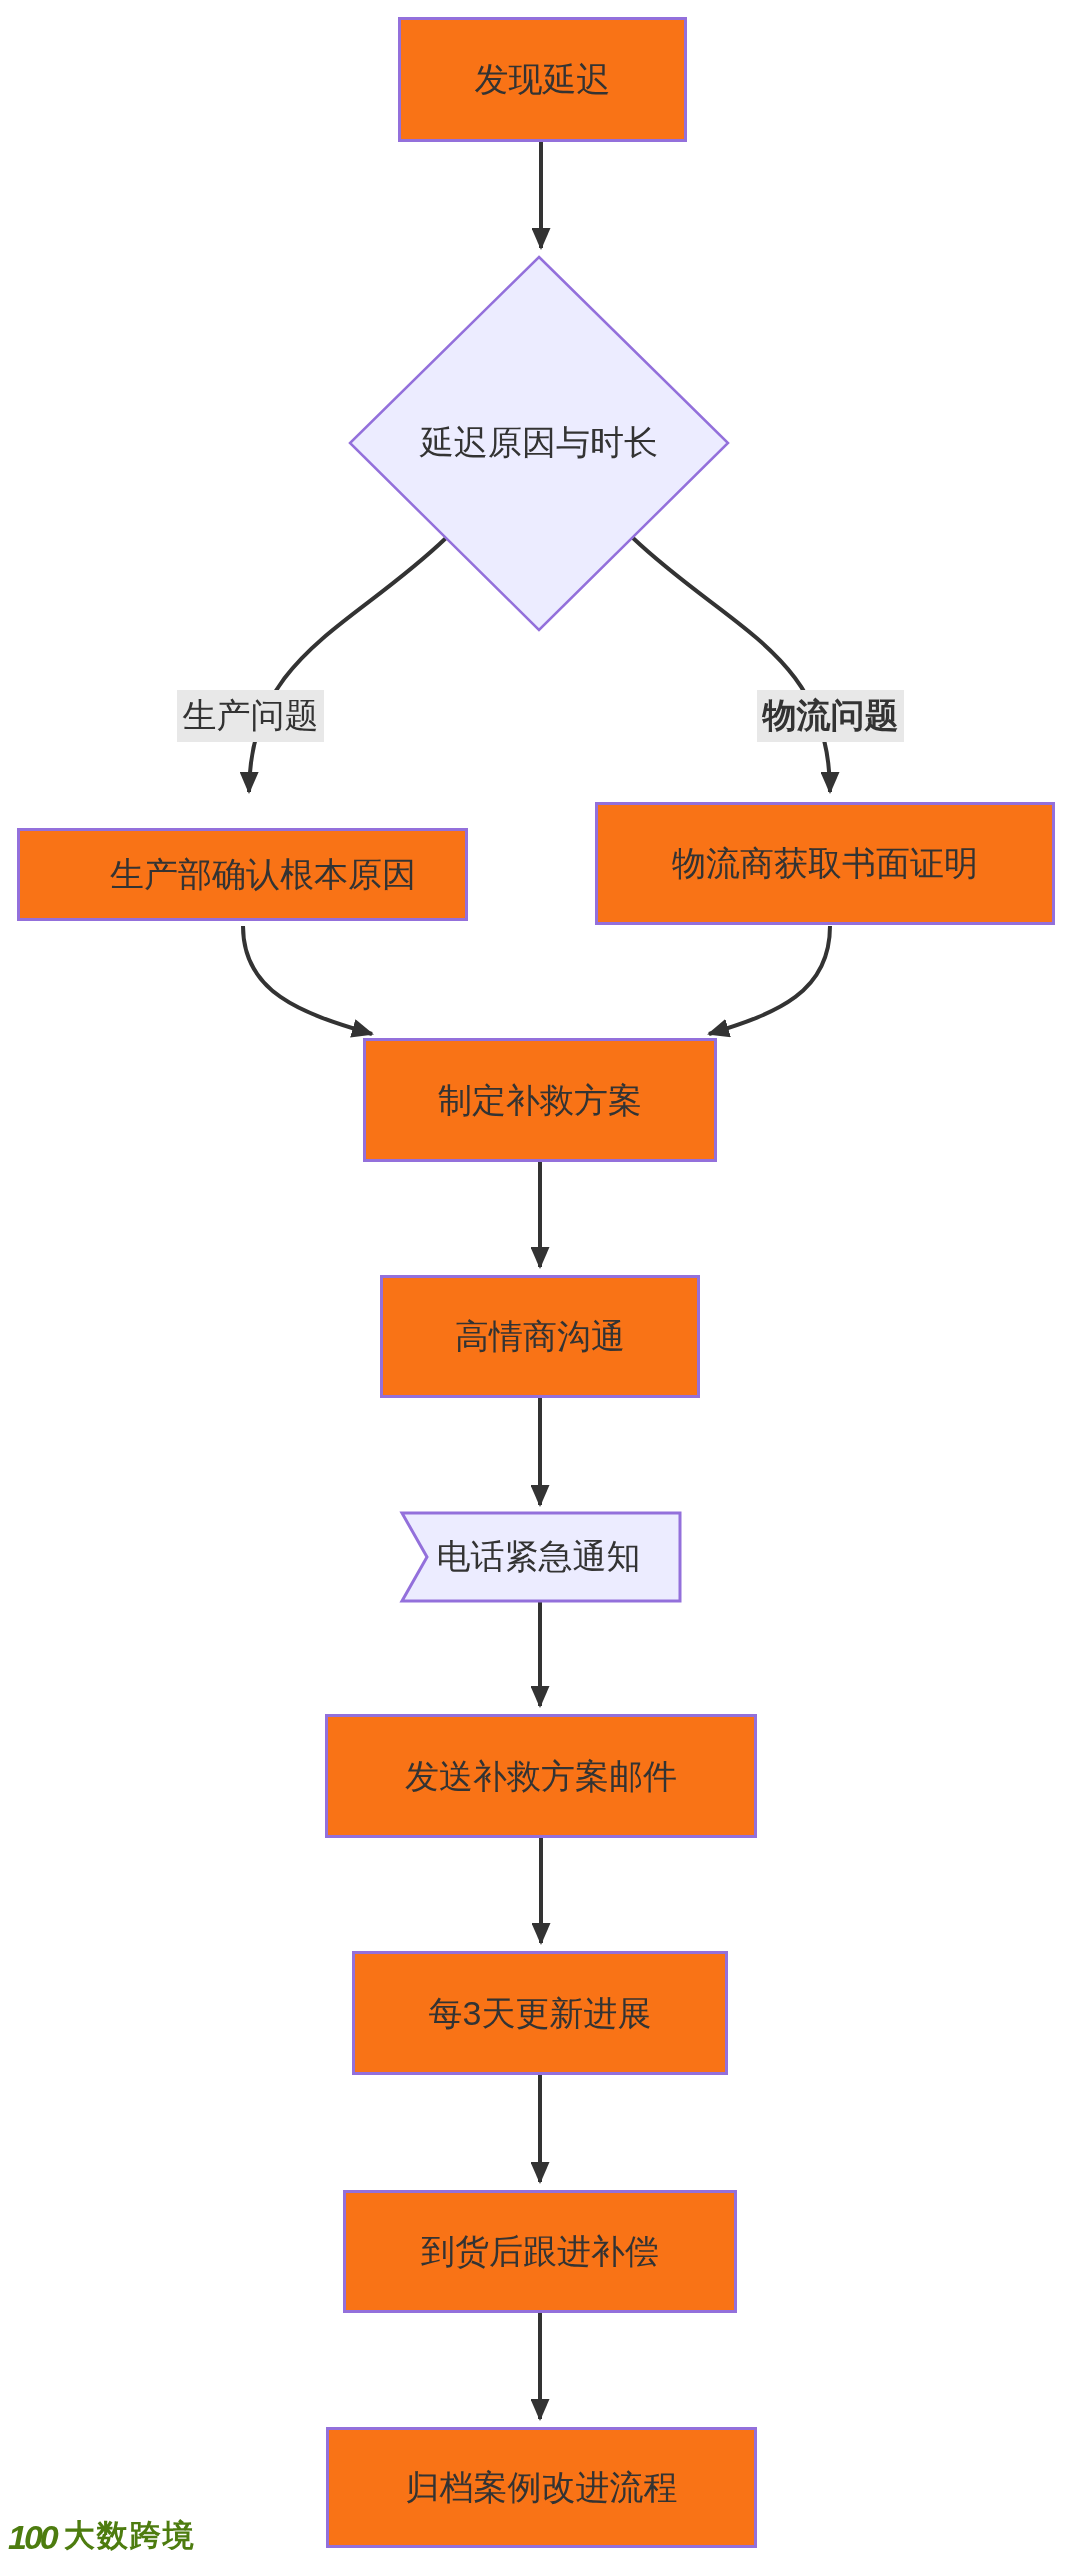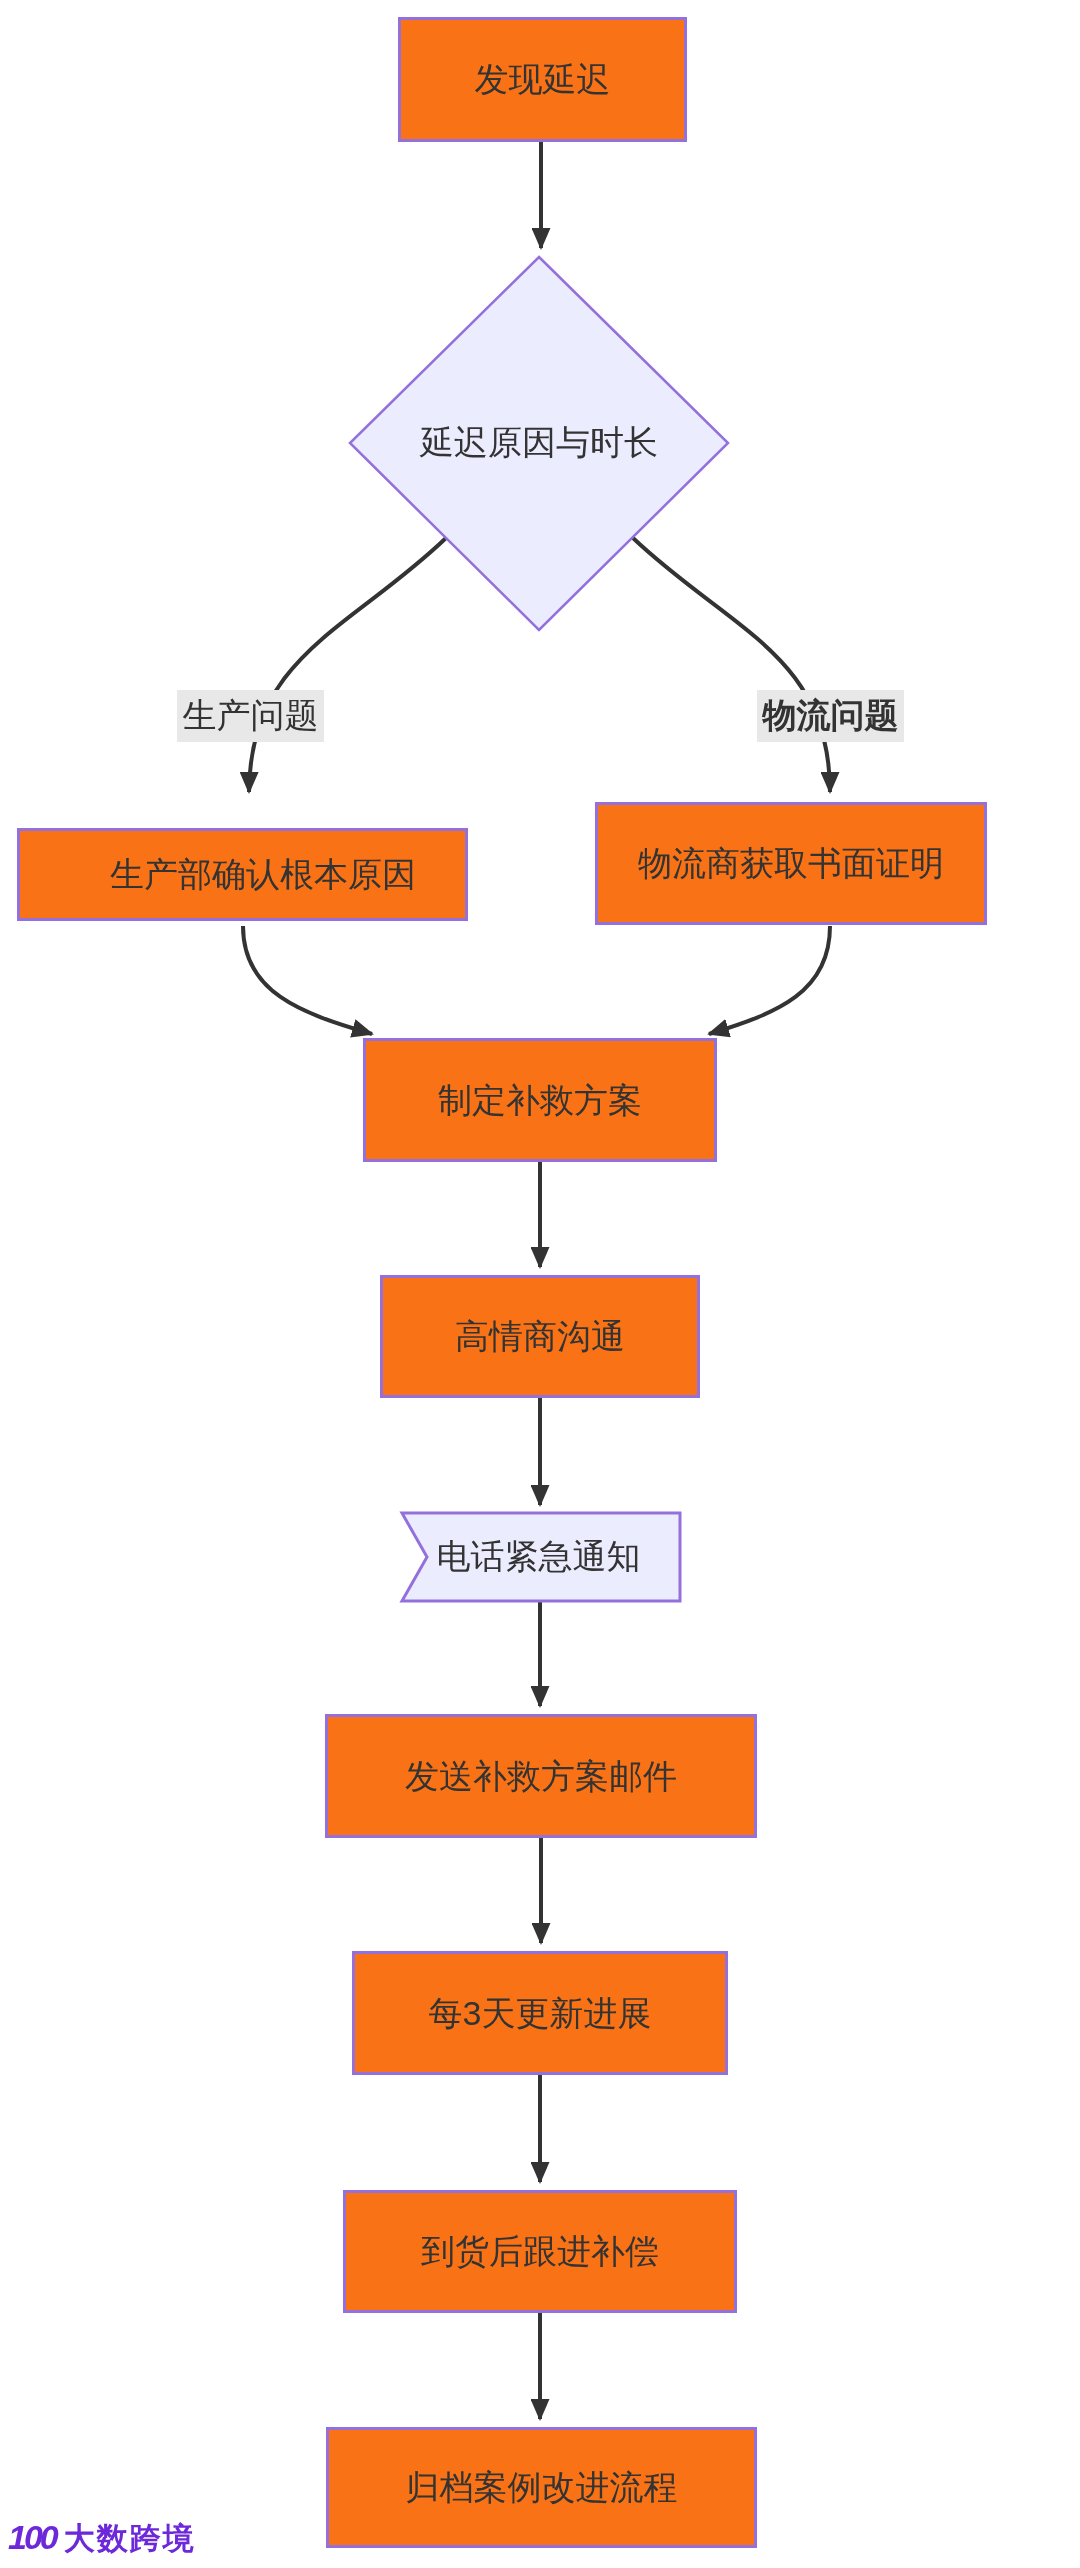--- a/index.html
+++ b/index.html
@@ -27,22 +27,22 @@
     background:transparent;border:none;
   }
   .edge-label{
     position:absolute;z-index:3;
     background:#e8e8e8;
     display:flex;align-items:center;justify-content:center;
     color:#333333;font-size:34px;
   }
   .watermark{
     position:absolute;left:8px;top:2520px;z-index:4;
-    display:flex;align-items:flex-end;gap:8px;
-    color:#6d28d9;user-select:none;
+    display:flex;align-items:flex-start;gap:8px;
+    color:#4d7c0f;user-select:none;
   }
   .wm-logo{
     font-size:34px;font-weight:700;font-style:italic;
     letter-spacing:-3px;line-height:1;
   }
   .wm-text{
     font-size:31px;font-weight:700;line-height:1;
     letter-spacing:2px;
   }
 </style>
@@ -80,21 +80,21 @@
   <div class="node" style="left:398px;top:17px;width:289px;height:125px;">发现延迟</div>
 
   <div class="shape-text" style="left:389px;top:408px;width:300px;height:70px;">延迟原因与时长</div>
 
   <div class="edge-label" style="left:177px;top:690px;width:147px;height:52px;">生产问题</div>
 
   <div class="edge-label" style="left:757px;top:690px;width:147px;height:52px;font-weight:bold;">物流问题</div>
 
   <div class="node" style="left:17px;top:828px;width:451px;height:93px;padding-left:41px;">生产部确认根本原因</div>
 
-  <div class="node" style="left:595px;top:802px;width:392px;height:123px;">物流商获取书面证明</div>
+  <div class="node" style="left:595px;top:802px;width:460px;height:123px;">物流商获取书面证明</div>
 
   <div class="node" style="left:363px;top:1038px;width:354px;height:124px;">制定补救方案</div>
 
   <div class="node" style="left:380px;top:1275px;width:320px;height:123px;">高情商沟通</div>
 
   <div class="shape-text" style="left:412px;top:1513px;width:253px;height:88px;">电话紧急通知</div>
 
   <div class="node" style="left:325px;top:1714px;width:432px;height:124px;">发送补救方案邮件</div>
 
   <div class="node" style="left:352px;top:1951px;width:376px;height:124px;">每3天更新进展</div>

